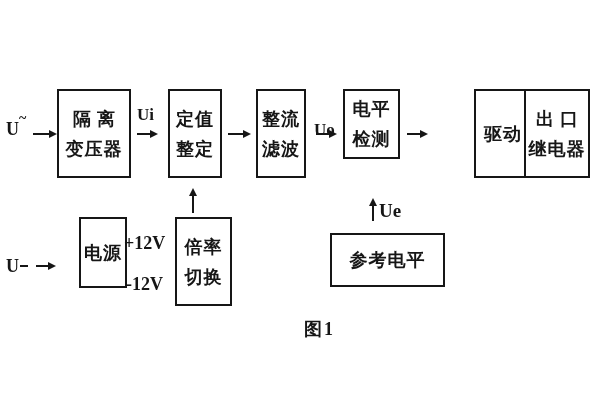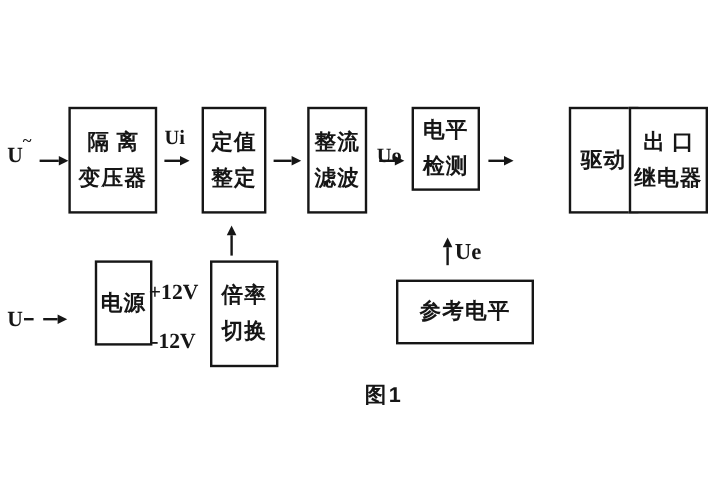--- a/index.html
+++ b/index.html
@@ -53,21 +53,21 @@
   .l-ui    { left: 137px; top: 106px; font-size: 17px; }
   .l-uo    { left: 314px; top: 104px; font-size: 17px; margin-top: 17px; }
   .l-ue    { left: 379px; top: 202px; font-size: 19px; }
   .l-udc   { left: 6px;   top: 257px; }
   .l-p12   { left: 124px; top: 234px; }
   .l-m12   { left: 126px; top: 275px; }
   .caption {
     position: absolute;
     left: 304px; top: 319px;
     color: #161616;
-    font-family: Liberation Sans, sans-serif;
+    font-family: Liberation Serif, serif;
     font-weight: 700;
     font-size: 18px;
     line-height: 20px;
     letter-spacing: 2px;
   }
 </style>
 </head>
 <body>
 
 <div class="canvas">

